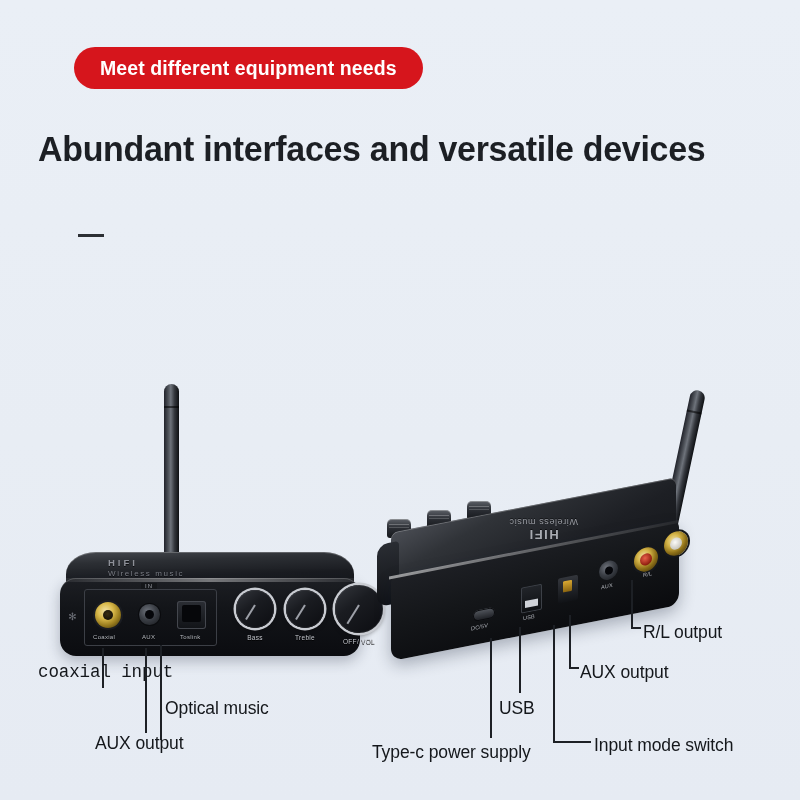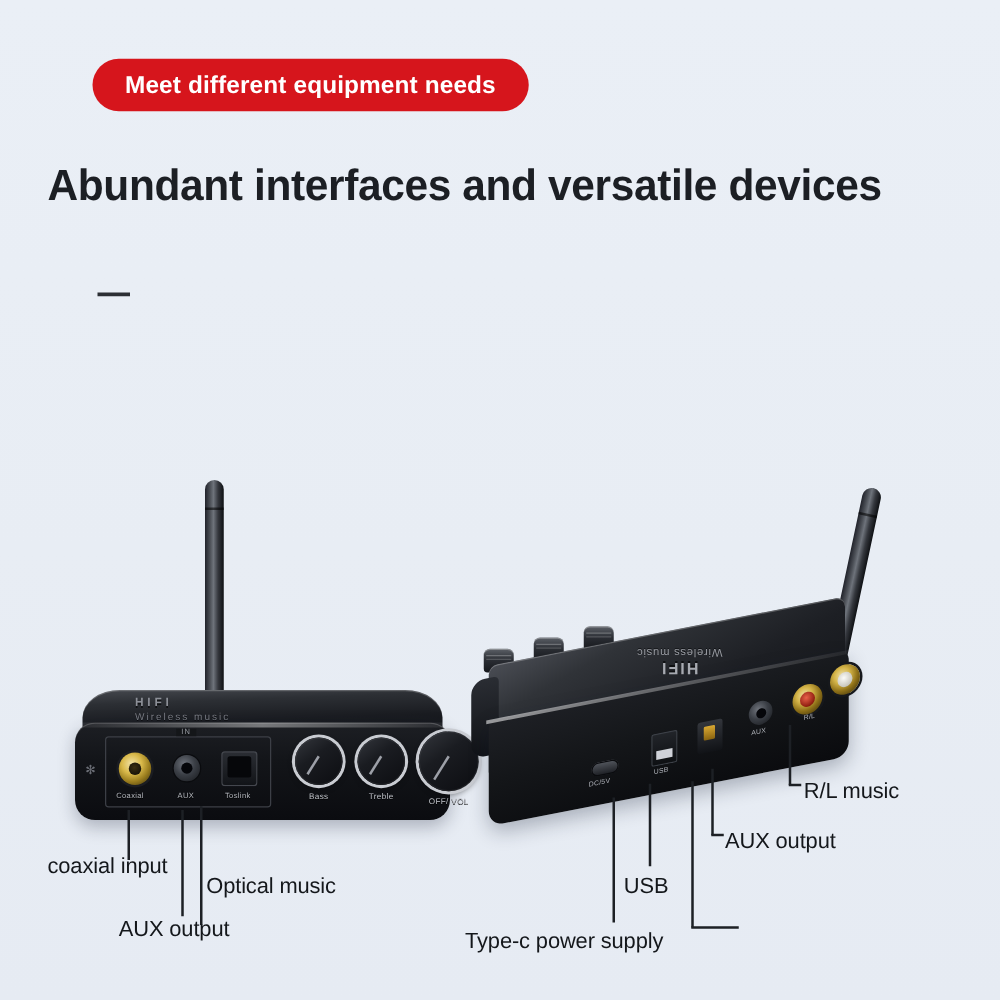--- a/index.html
+++ b/index.html
@@ -402,38 +402,39 @@
       <div class="rca white"></div>
 
       <div class="r-plabel" style="left:80px;  top:64px;">DC/5V</div>
       <div class="r-plabel" style="left:132px; top:64px;">USB</div>
       <div class="r-plabel" style="left:210px; top:48px;">AUX</div>
       <div class="r-plabel" style="left:252px; top:44px;">R/L</div>
     </div>
   </div>
 
   <div class="leader vline" style="left:102px; top:648px; height:40px;"></div>
-  <div class="callout" style="left:38px; top:682px;">coaxial input</div>
+  <div class="callout" style="left:38px; top:662px;font-family:Liberation Mono, monospace;">coaxial input</div>
 
   <div class="leader vline" style="left:160px; top:645px; height:95px;"></div>
   <div class="callout" style="left:165px; top:698px;">Optical music</div>
 
   <div class="leader vline" style="left:145px; top:648px; height:85px;"></div>
   <div class="callout" style="left:95px; top:733px;">AUX output</div>
 
   <div class="leader vline" style="left:631px; top:580px; height:48px;"></div>
   <div class="leader hline" style="left:631px; top:627px; width:10px;"></div>
-  <div class="callout" style="left:643px; top:622px;">R/L music</div>
+  <div class="callout" style="left:643px; top:622px;">R/L output</div>
 
   <div class="leader vline" style="left:569px; top:615px; height:53px;"></div>
   <div class="leader hline" style="left:569px; top:667px; width:10px;"></div>
   <div class="callout" style="left:580px; top:662px;">AUX output</div>
 
   <div class="leader vline" style="left:519px; top:627px; height:66px;"></div>
   <div class="callout" style="left:499px; top:698px;">USB</div>
 
   <div class="leader vline" style="left:553px; top:625px; height:117px;"></div>
   <div class="leader hline" style="left:553px; top:741px; width:38px;"></div>
+  <div class="callout" style="left:594px; top:735px;">Input mode switch</div>
 
   <div class="leader vline" style="left:490px; top:638px; height:100px;"></div>
   <div class="callout" style="left:372px; top:742px;">Type-c power supply</div>
 
 </div>
 
 </body></html>

